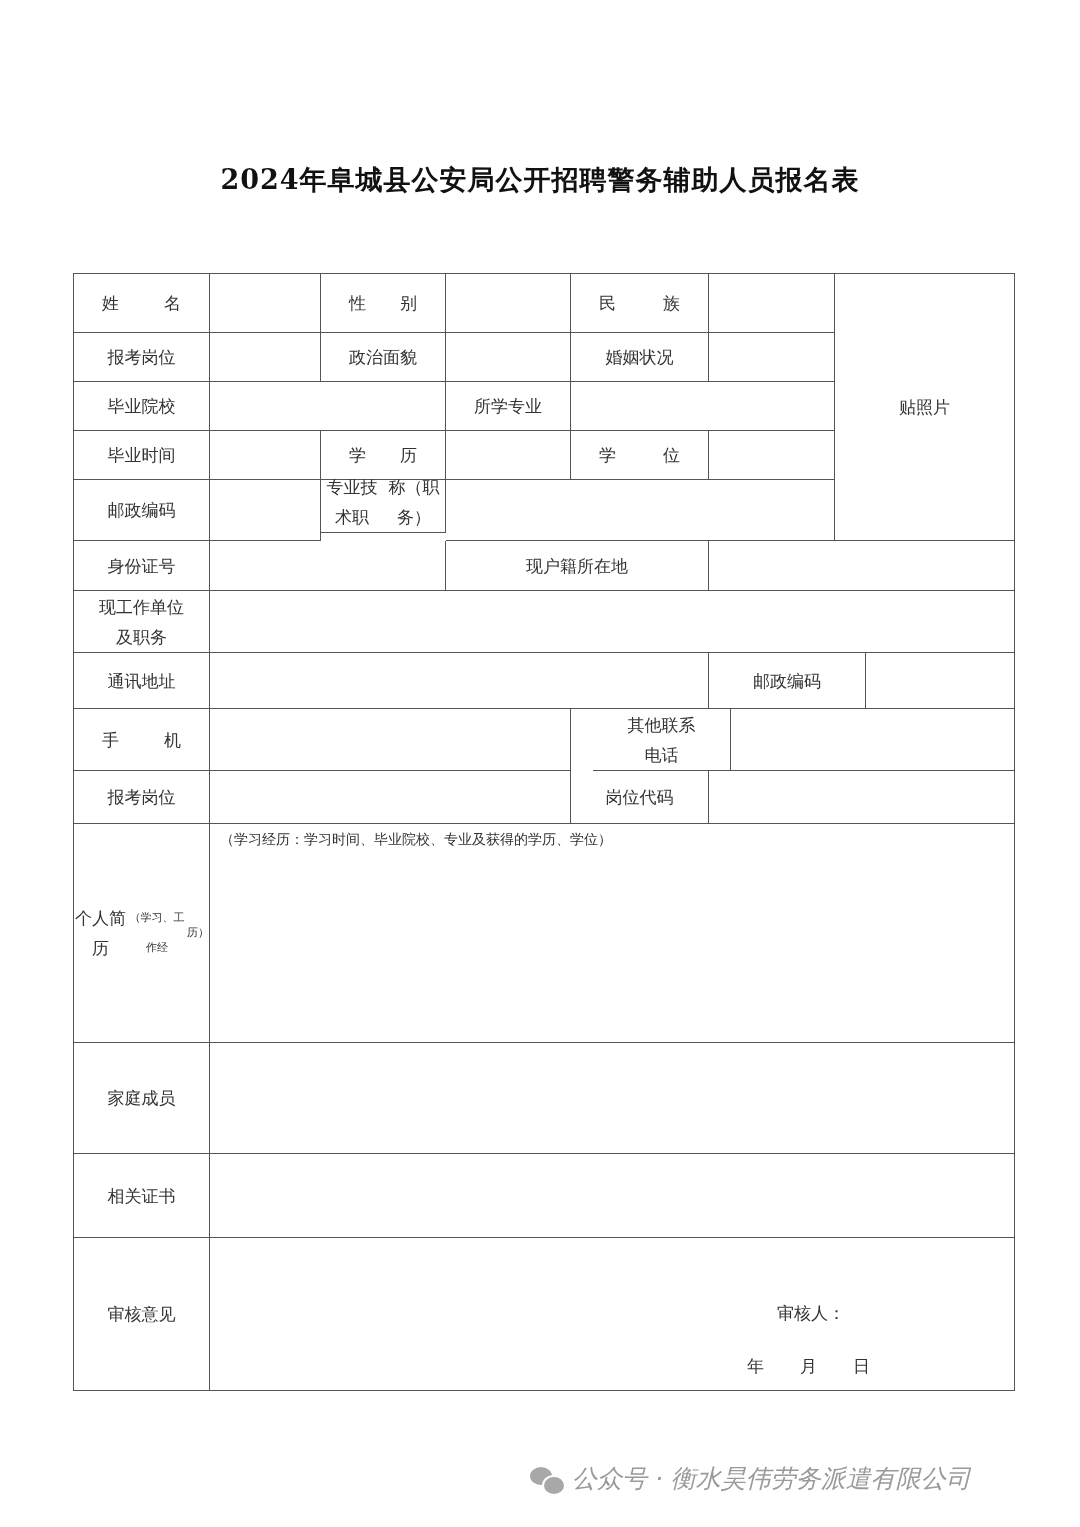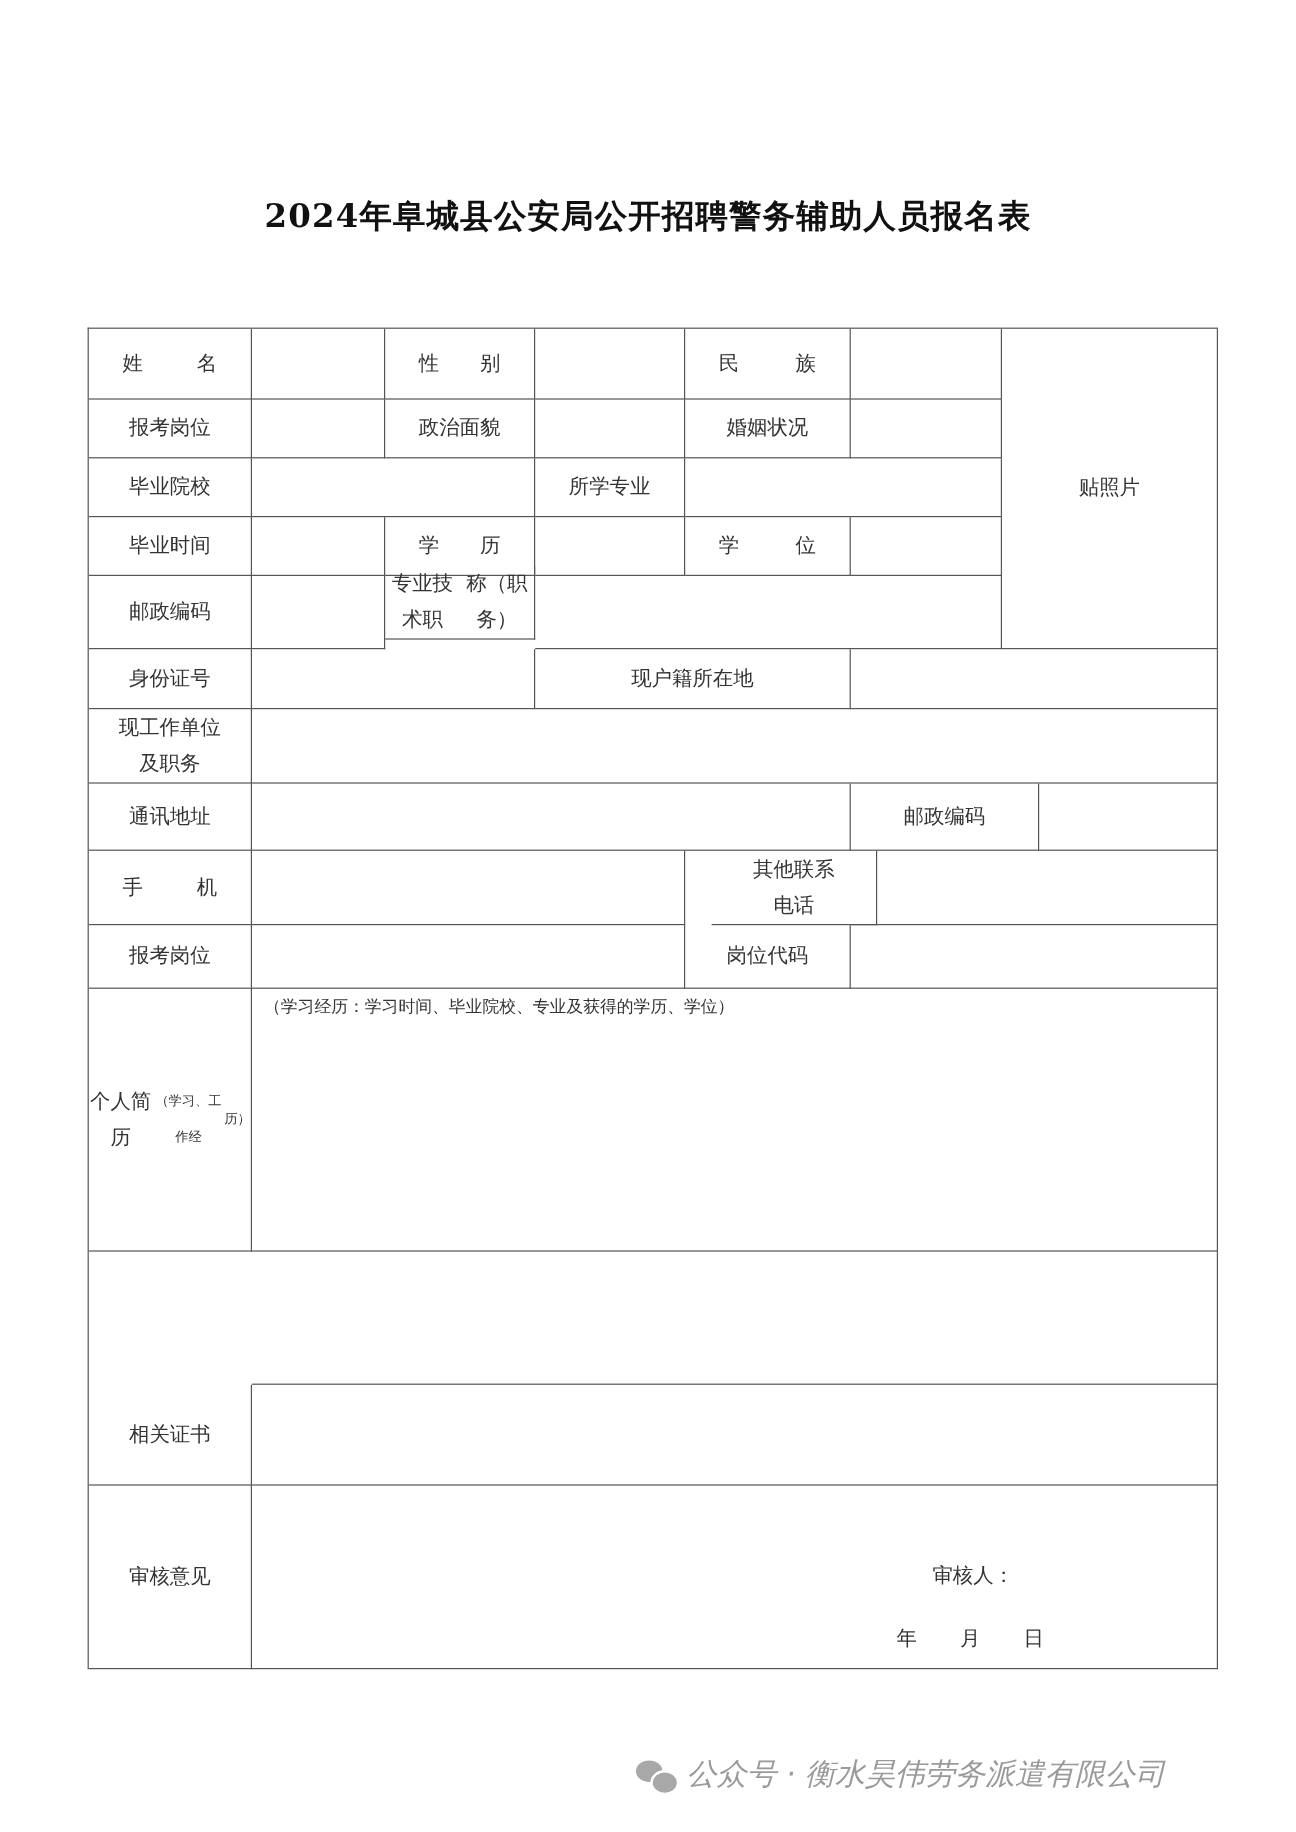--- a/index.html
+++ b/index.html
@@ -114,20 +114,21 @@
 
   <div class="cell" style="left:0;top:550px;width:136px;height:219px;flex-direction:row;">
     <span>个人简历</span>
     <span class="small">（学习、工作经</span>
     <span class="small">历）</span>
   </div>
   <div class="cell" style="left:136px;top:550px;width:805px;height:219px;">
     <span class="hint" style="left:10px;top:0px;">（学习经历：学习时间、毕业院校、专业及获得的学历、学位）</span>
   </div>
 
+  <div class="cell" style="left:0;top:769px;width:136px;height:111px;">家庭成员</div>
   <div class="cell" style="left:136px;top:769px;width:805px;height:111px;"></div>
 
   <div class="cell" style="left:0;top:880px;width:136px;height:84px;">相关证书</div>
   <div class="cell" style="left:136px;top:880px;width:805px;height:84px;"></div>
 
   <div class="cell" style="left:0;top:964px;width:136px;height:153px;">审核意见</div>
   <div class="cell" style="left:136px;top:964px;width:805px;height:153px;">
     <span style="position:absolute;left:567px;top:60px;">审核人：</span>
     <span style="position:absolute;left:537px;top:113px;">年</span>
     <span style="position:absolute;left:590px;top:113px;">月</span>

